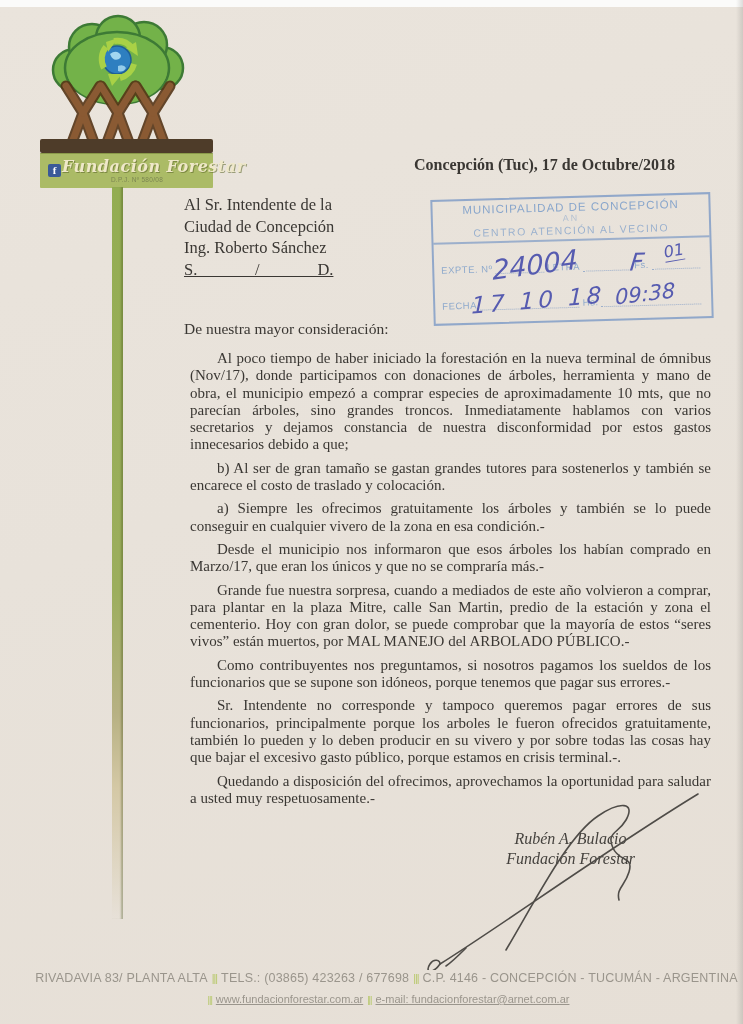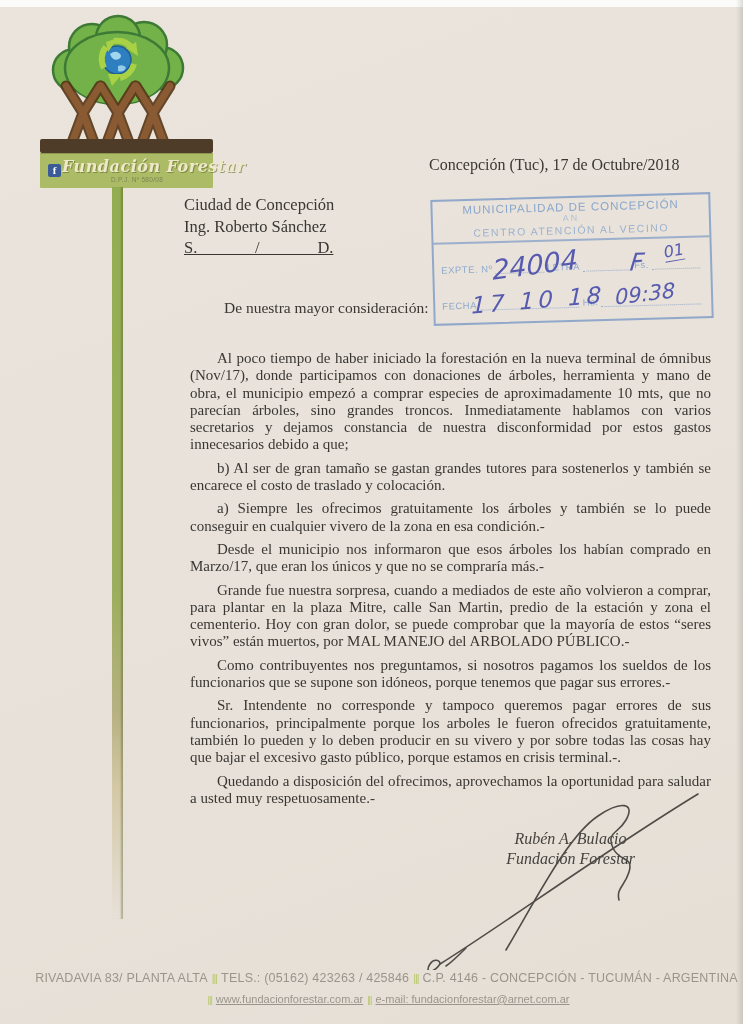--- a/index.html
+++ b/index.html
@@ -22,24 +22,24 @@
     color:#efe8c9;text-shadow:1px 1px 0 rgba(90,100,40,.55);letter-spacing:.5px;white-space:nowrap;}
   .org-reg{position:absolute;left:22px;top:22px;width:150px;text-align:center;
     font-family:"Liberation Sans",sans-serif;font-size:6.5px;color:#7d8752;letter-spacing:.3px;}
   .fb-icon{position:absolute;left:8px;top:10px;width:13px;height:13px;border-radius:2px;background:#3a5a98;
     color:#fff;font-family:"Liberation Serif",serif;font-weight:bold;font-size:11px;line-height:13px;text-align:center;}
   .stem{position:absolute;left:112px;top:187px;width:11px;height:732px;
     background:linear-gradient(to bottom,#93ad52 0%,#9cae5d 55%,#b7b183 72%,#d4c8a5 82%,rgba(212,200,165,0) 100%);
     box-shadow:inset -3px 0 2px -1px rgba(70,80,25,.35);}
 
   
-  .date-line{position:absolute;left:429px;top:156px;font-size:16px;white-space:nowrap;}
+  .date-line{position:absolute;left:414px;top:156px;font-size:16px;white-space:nowrap;font-weight:bold;}
   .recipient{position:absolute;left:184px;top:194px;font-size:16.5px;line-height:21.5px;}
   .sd-line{text-decoration:underline;white-space:pre;}
-  .salutation{position:absolute;left:184px;top:299px;font-size:15.5px;margin-left:40px;}
+  .salutation{position:absolute;left:184px;top:320px;font-size:15.5px;}
   .body-text{position:absolute;left:184px;top:344px;width:533px;font-size:15px;line-height:17.3px;
     text-align:justify;}
   .body-text p{margin:6px;text-indent:27px;}
 
   
   .stamp{position:absolute;left:432px;top:196px;width:280px;height:126px;
     border:2px solid rgba(92,133,192,.62);transform:rotate(-1.6deg);
     color:#7197c8;font-family:"Liberation Sans",sans-serif;box-sizing:border-box;}
   .stamp-header{text-align:center;padding-top:3px;}
   .stamp-h1{font-size:11.5px;letter-spacing:1px;opacity:.8;}
@@ -127,20 +127,21 @@
   <div class="sign-band">
     <div class="fb-icon">f</div>
     <div class="org-script">Fundación Forestar</div>
     <div class="org-reg">D.P.J. Nº 580/08</div>
   </div>
   <div class="stem"></div>
 
   <div class="date-line">Concepción (Tuc), 17 de Octubre/2018</div>
 
   <div class="recipient">
+    <div>Al Sr. Intendente de la</div>
     <div>Ciudad de Concepción</div>
     <div>Ing. Roberto Sánchez</div>
     <div>
       <span class="sd-line">S.&nbsp;&nbsp;&nbsp;&nbsp;&nbsp;&nbsp;&nbsp;&nbsp;&nbsp;&nbsp;&nbsp;&nbsp;&nbsp;&nbsp;/&nbsp;&nbsp;&nbsp;&nbsp;&nbsp;&nbsp;&nbsp;&nbsp;&nbsp;&nbsp;&nbsp;&nbsp;&nbsp;&nbsp;D.</span>
     </div>
   </div>
 
   <div class="stamp">
     <div class="stamp-header">
       <div class="stamp-h1">MUNICIPALIDAD DE CONCEPCIÓN</div>
@@ -189,18 +190,18 @@
   <svg class="sig-svg" viewBox="0 0 302 192">
     <g stroke="#4f4c48" stroke-width="1.6" fill="none" stroke-linecap="round">
       <path d="M 34,186 C 95,148 200,72 292,16"></path>
       <path d="M 100,172 C 132,118 162,58 192,38 C 214,23 230,24 220,42 C 212,56 200,54 207,70 C 213,84 228,78 223,94 C 219,108 210,110 213,122"></path>
       <path d="M 34,186 C 27,196 18,195 24,186 C 28,180 34,182 34,186"></path>
       <path d="M 60,170 C 52,178 46,184 40,188"></path>
     </g>
   </svg>
 
   <div class="footer footer-1" style="position:absolute;">
-    <span>RIVADAVIA 83/ PLANTA ALTA</span><span class="sep">|||</span><span>TELS.: (05162) 423263 / 425846</span><span class="sep">|||</span><span>C.P. 4146 - CONCEPCIÓN - TUCUMÁN - ARGENTINA</span>
+    <span>RIVADAVIA 83/ PLANTA ALTA</span><span class="sep">|||</span><span>TELS.: (03865) 423263 / 677698</span><span class="sep">|||</span><span>C.P. 4146 - CONCEPCIÓN - TUCUMÁN - ARGENTINA</span>
   </div>
   <div class="footer footer-2" style="position:absolute;text-decoration:underline;">
     <span class="sep">|||</span><span>www.fundacionforestar.com.ar</span><span class="sep">|||</span><span>e-mail: fundacionforestar@arnet.com.ar</span>
   </div>
 </div>
 
 </body></html>

